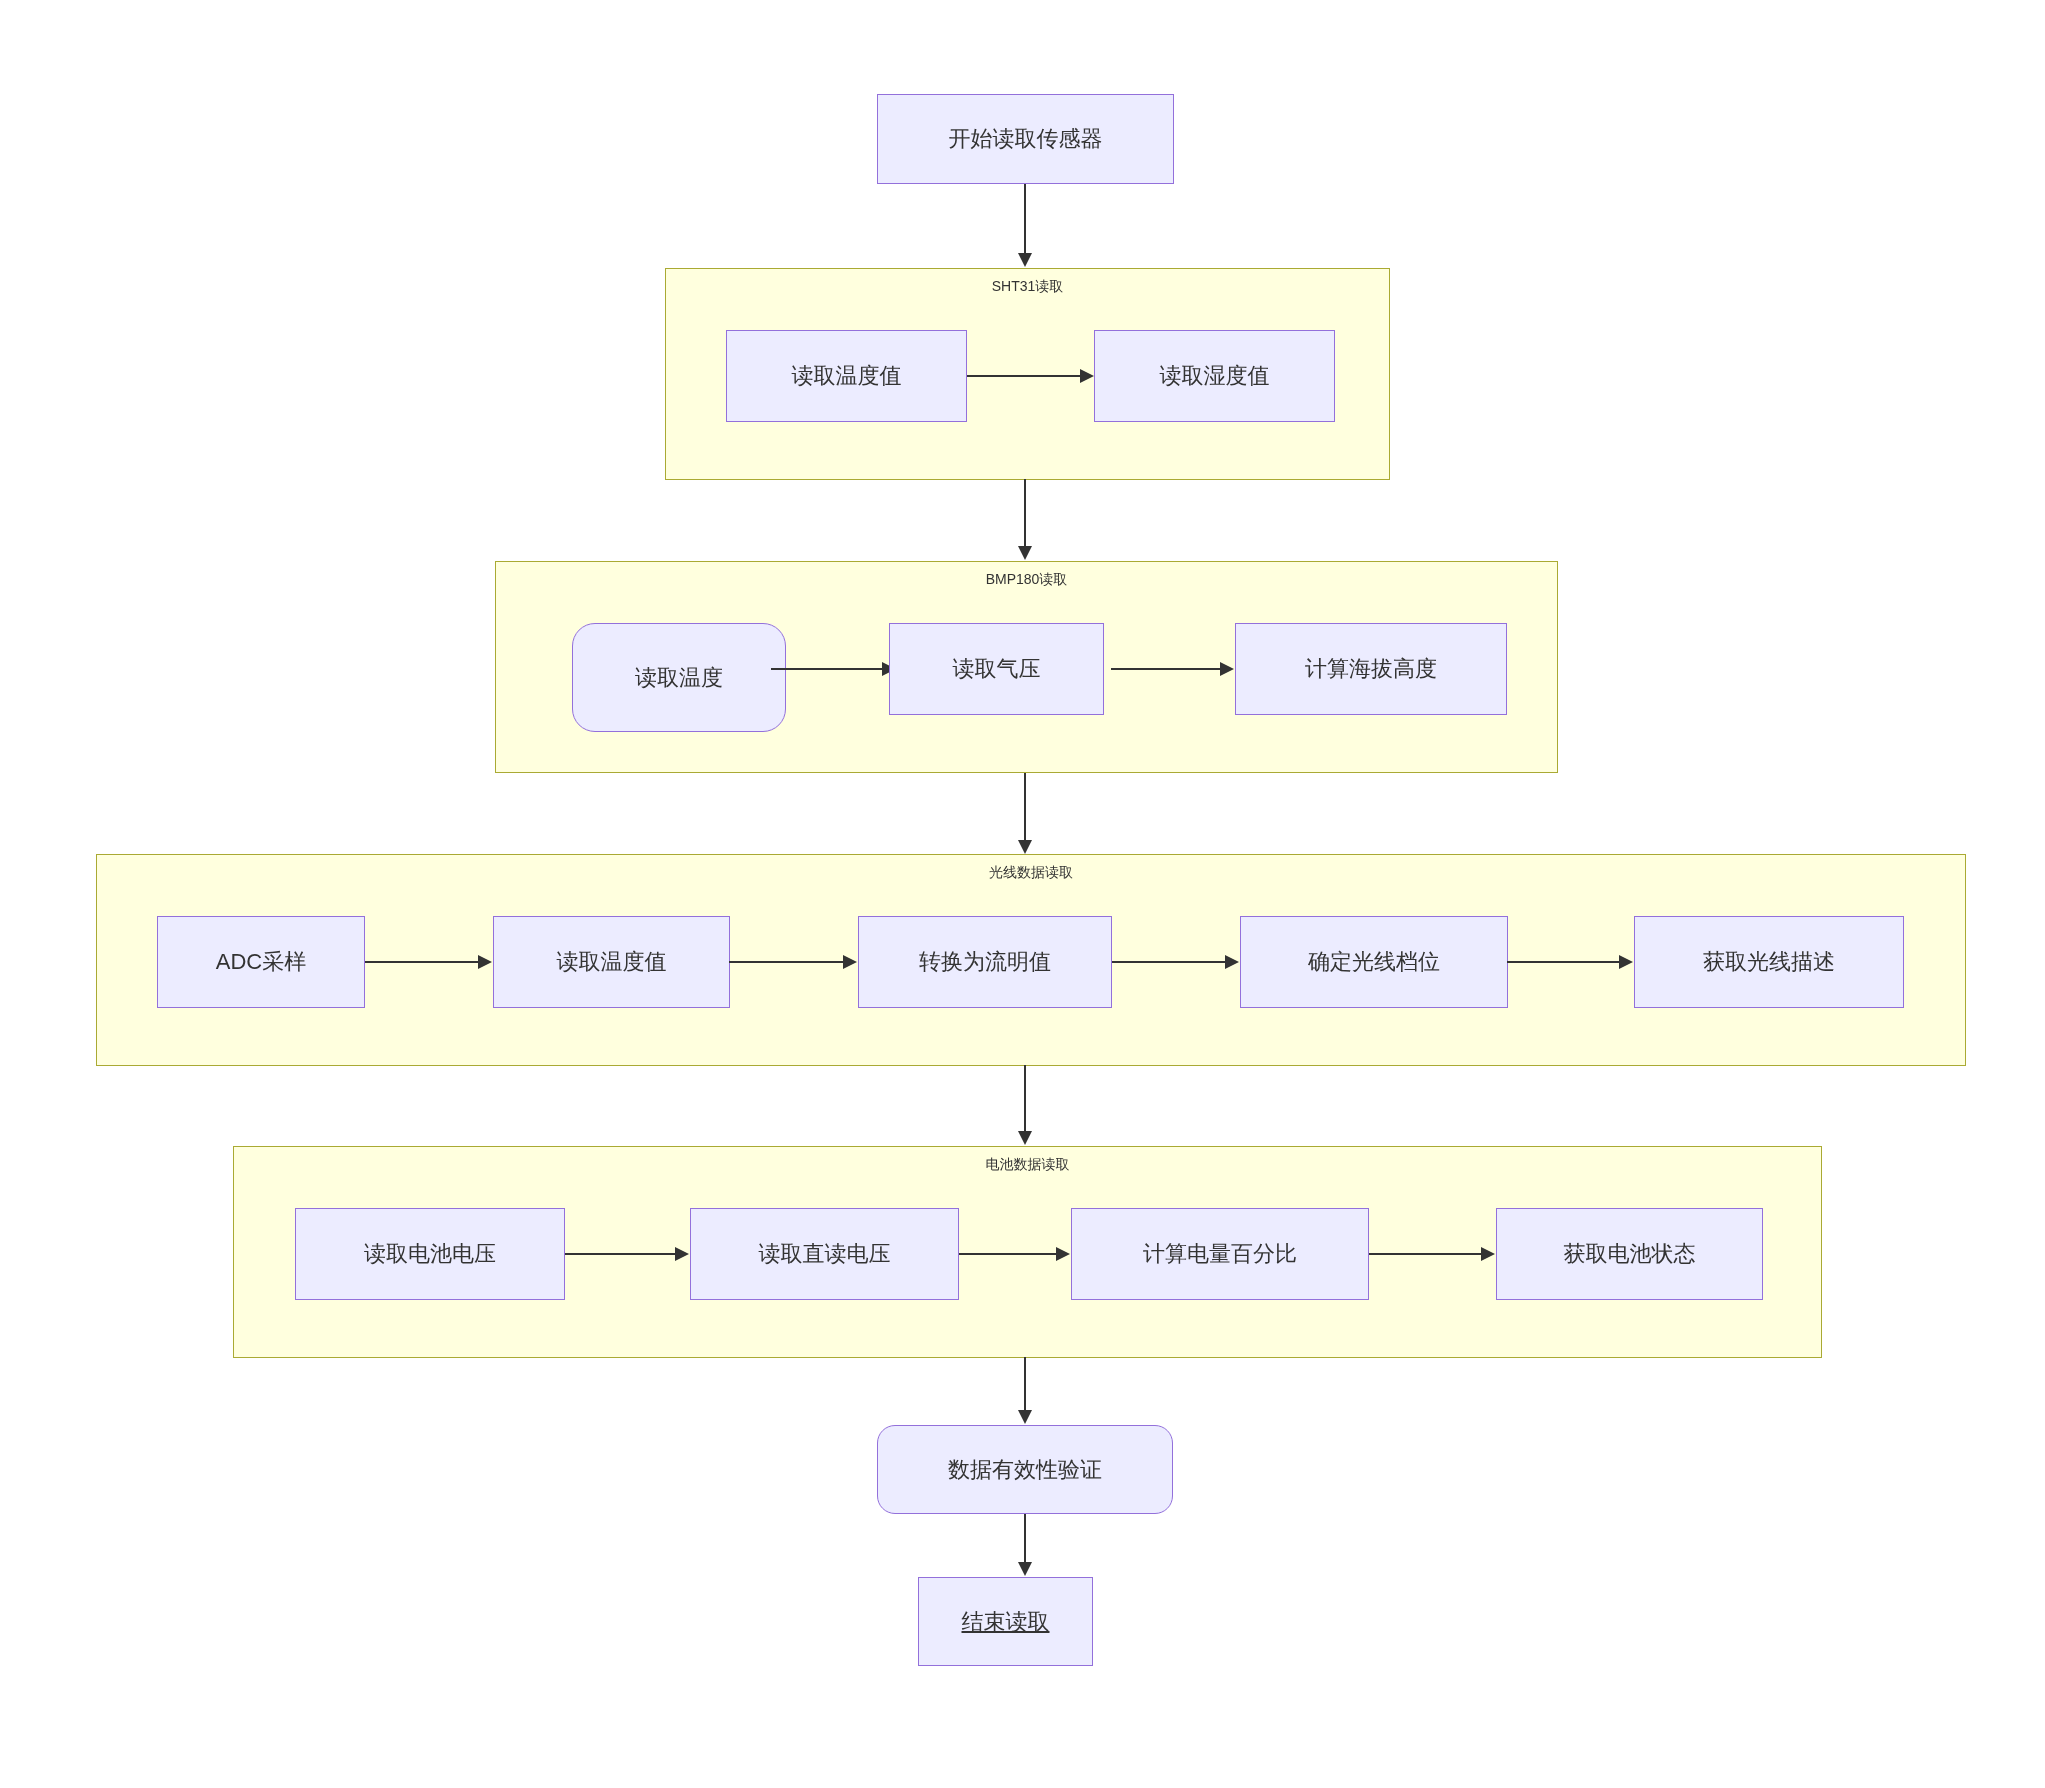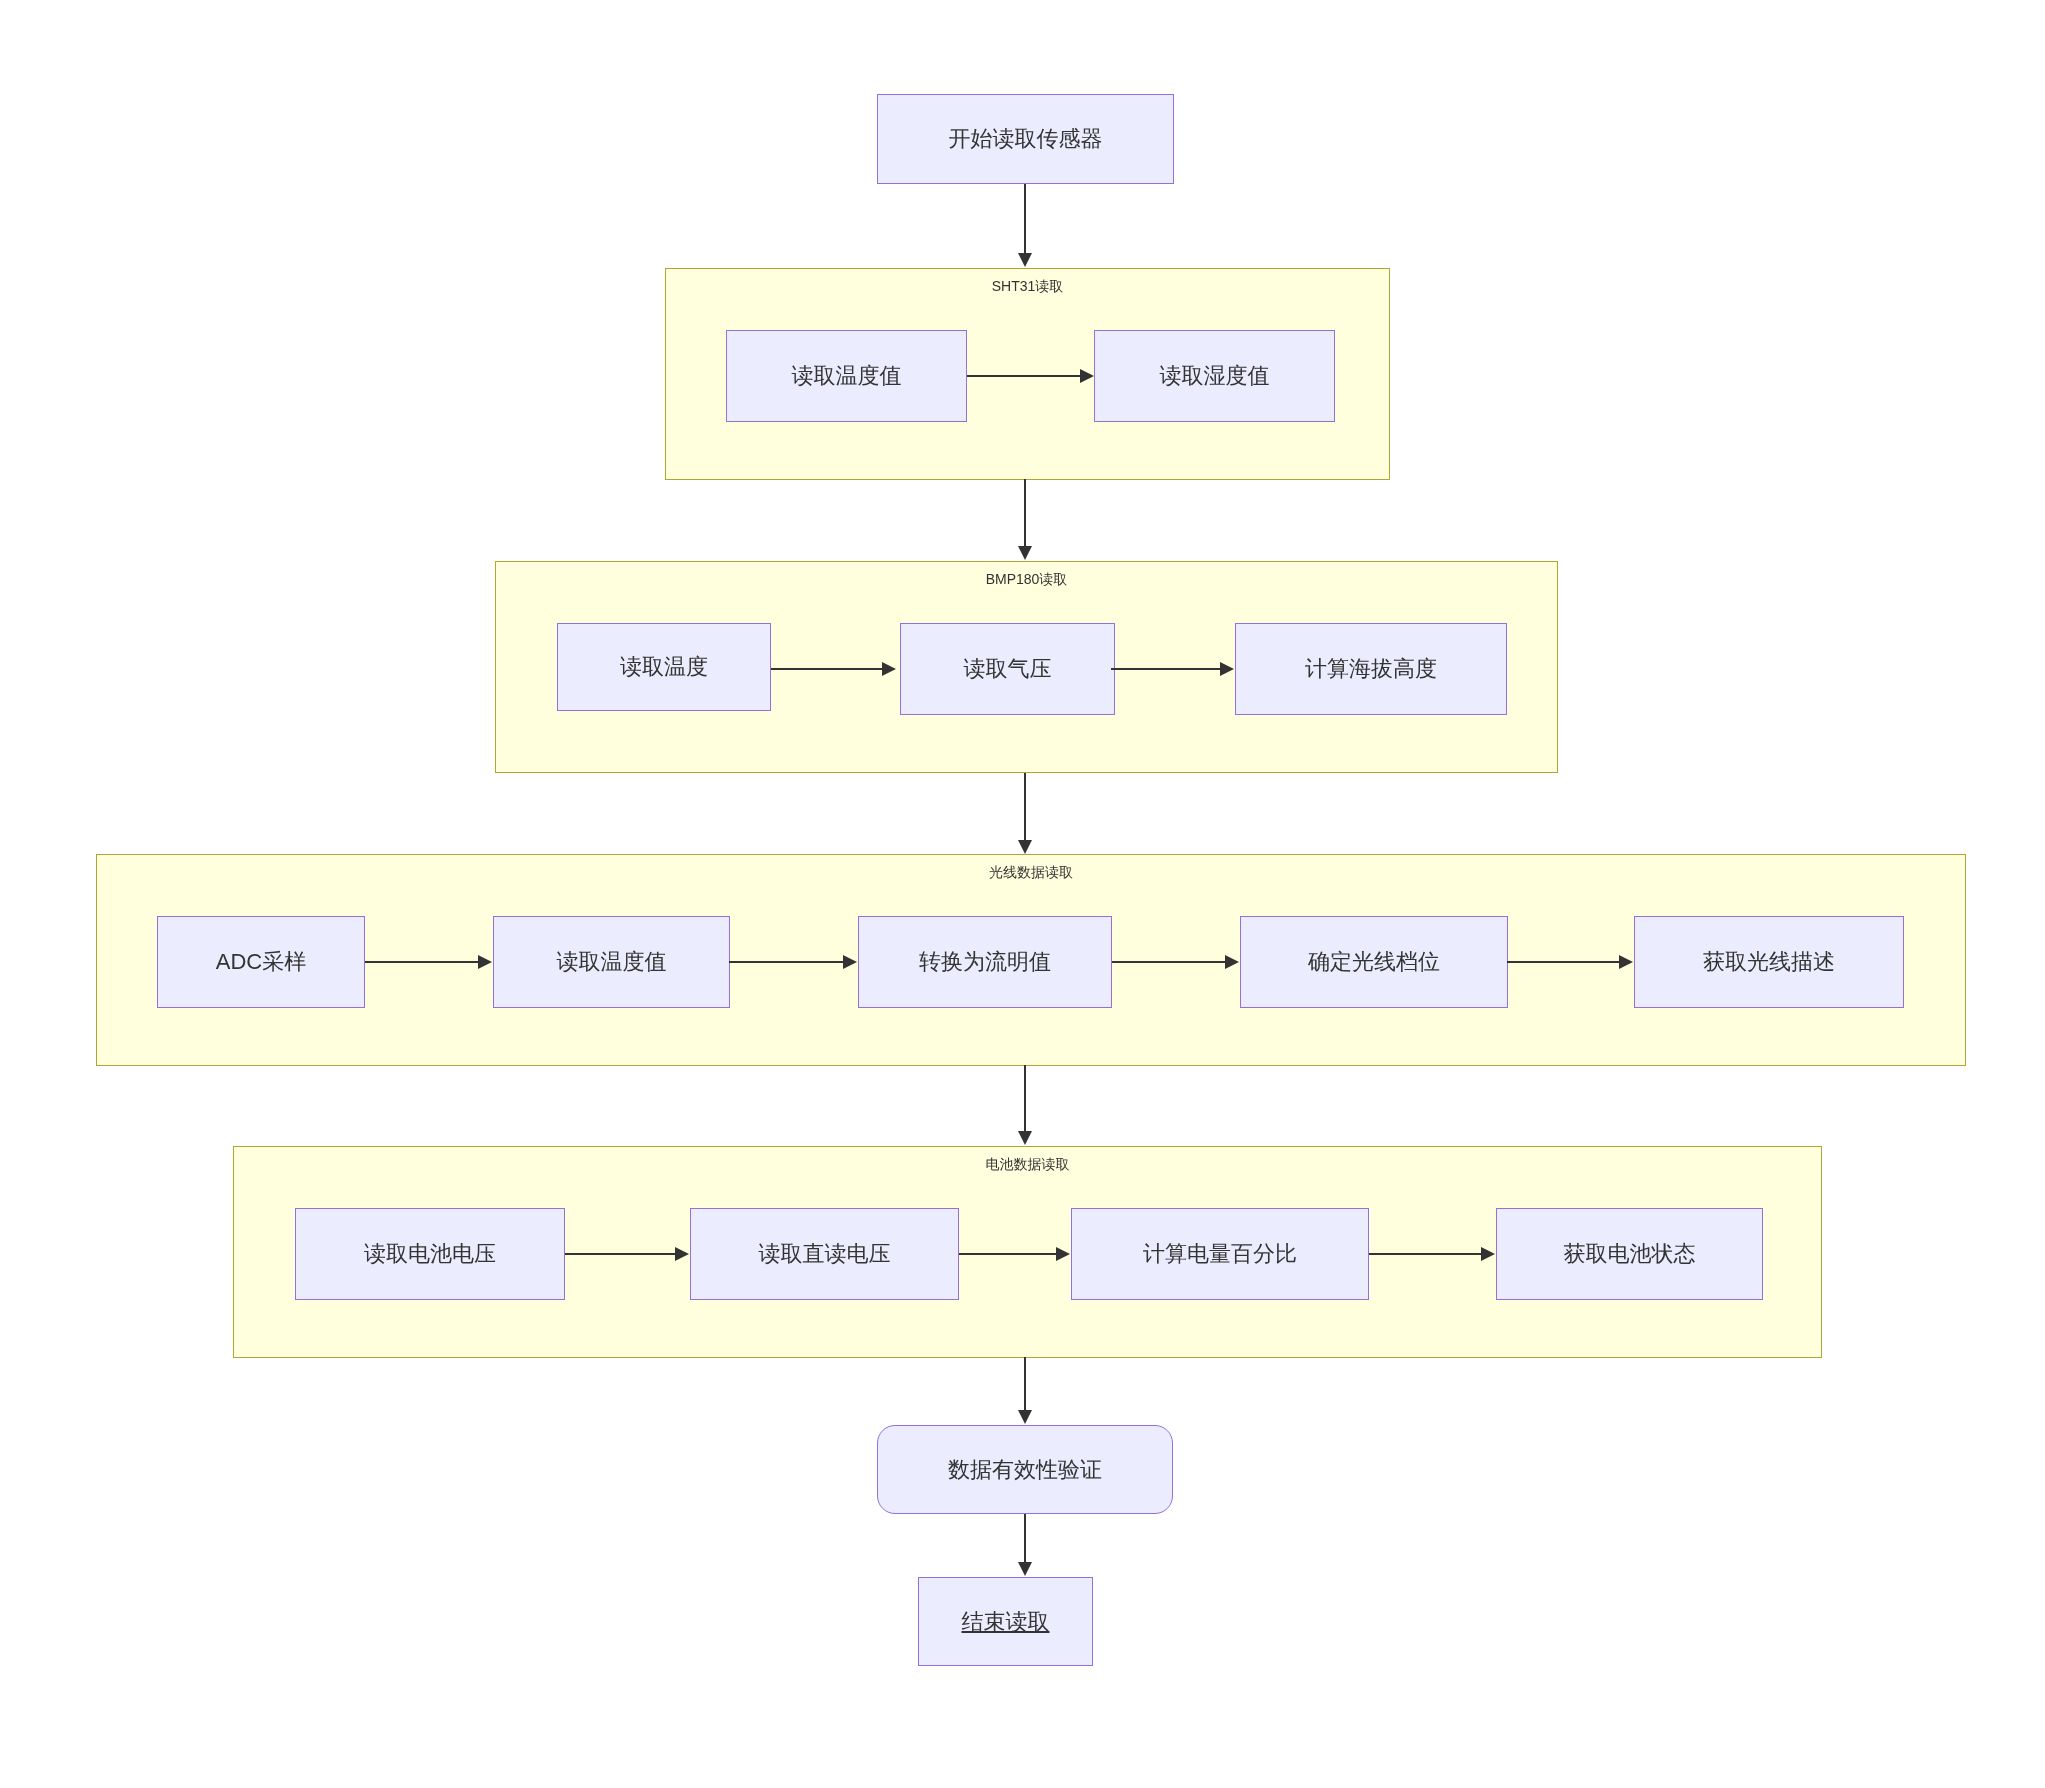--- a/index.html
+++ b/index.html
@@ -60,23 +60,23 @@
     <div class="group-title">SHT31读取</div>
     <div class="node" style="left:60px; top:61px; width:241px; height:92px;">读取温度值</div>
     <div class="ha" style="left:301px; top:106px; width:113px;"></div>
     <div class="node" style="left:428px; top:61px; width:241px; height:92px;">读取湿度值</div>
   </div>
 
   <div class="va" style="left:1024px; top:479px; height:67px;"></div>
 
   <div class="group" style="left:495px; top:561px; width:1063px; height:212px;">
     <div class="group-title">BMP180读取</div>
-    <div class="node" style="left:61px; top:61px; width:214px; height:88px;">读取温度</div>
+    <div class="node" style="left:76px; top:61px; width:214px; height:109px;border-radius:23px;">读取温度</div>
     <div class="ha" style="left:275px; top:106px; width:111px;"></div>
-    <div class="node" style="left:404px; top:61px; width:215px; height:92px;">读取气压</div>
+    <div class="node" style="left:393px; top:61px; width:215px; height:92px;">读取气压</div>
     <div class="ha" style="left:615px; top:106px; width:109px;"></div>
     <div class="node" style="left:739px; top:61px; width:272px; height:92px;">计算海拔高度</div>
   </div>
 
   <div class="va" style="left:1024px; top:773px; height:67px;"></div>
 
   <div class="group" style="left:96px; top:854px; width:1870px; height:212px;">
     <div class="group-title">光线数据读取</div>
     <div class="node" style="left:60px; top:61px; width:208px; height:92px;">ADC采样</div>
     <div class="ha" style="left:268px; top:106px; width:113px;"></div>

